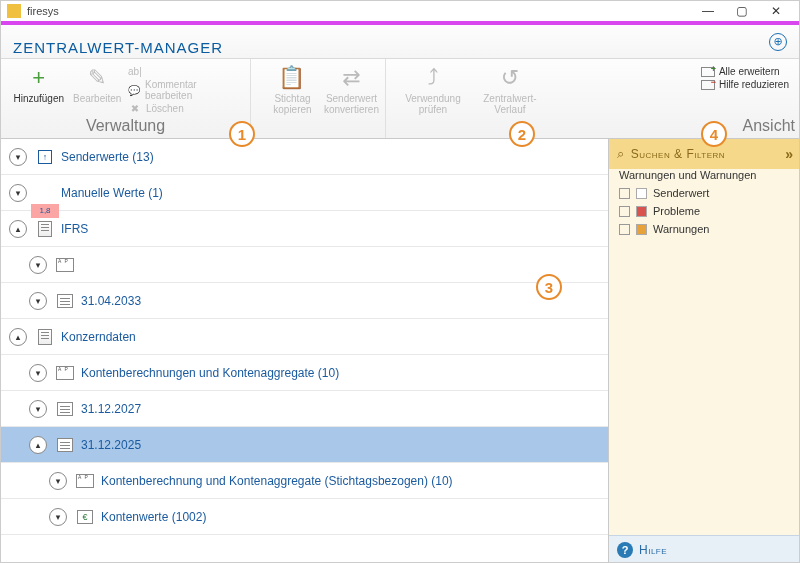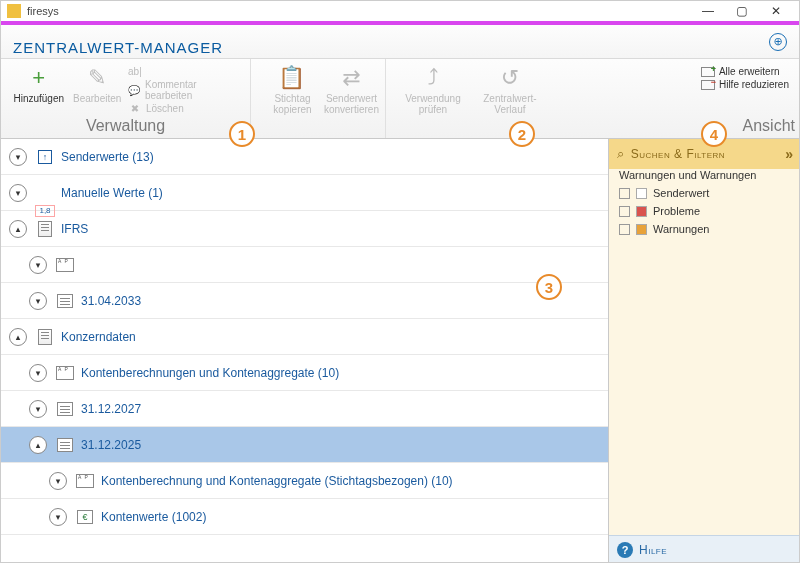--- a/index.html
+++ b/index.html
@@ -42,21 +42,21 @@
 
 .content { display: flex; height: calc(563px - 24px - 34px - 80px - 1px); }
 .tree-pane { flex: 1; overflow: hidden; border-right: 1px solid #c9c9c9; }
 .tree-row { height: 36px; display: flex; align-items: center; border-bottom: 1px solid #e8e8e8; padding-left: 8px; font-size: 12px; color: #1a5a9e; }
 .tree-row.selected { background: #a9c7e8; }
 .tree-row.sub1 { padding-left: 28px; }
 .tree-row.sub2 { padding-left: 48px; }
 .toggle { width: 18px; height: 18px; border: 1px solid #888; border-radius: 50%; display:flex; align-items:center; justify-content:center; margin-right: 8px; font-size: 9px; color:#333; background:#fff;}
 .row-icon { width: 20px; height: 18px; margin-right: 6px; display:flex; align-items:center; justify-content:center; }
 .ic-send { border:1px solid #1a5a9e; width:14px; height:14px; display:flex; align-items:center; justify-content:center; font-size:9px; color:#1a5a9e;}
-.ic-man { border:1px solid #fca5a5; width:40px; height:12px; display:flex; align-items:center; justify-content:center; font-size:8px; color:#1a5a9e; padding:0 1px;margin-top:36px;}
+.ic-man { border:7px solid #fca5a5; width:40px; height:12px; display:flex; align-items:center; justify-content:center; font-size:8px; color:#1a5a9e; padding:0 1px;margin-top:36px;}
 .ic-doc { width:14px; height:16px; border:1px solid #888; background:linear-gradient(#fff,#eee); position:relative;}
 .ic-doc::before { content:""; position:absolute; top:2px; left:2px; right:2px; height:1px; background:#888; box-shadow:0 3px 0 #888, 0 6px 0 #888;}
 .ic-app { width:18px; height:14px; border:1px solid #888; position:relative; background:#fff;}
 .ic-app::before { content:"A P"; position:absolute; top:-1px; left:1px; font-size:5px; color:#555; letter-spacing:1px;}
 .ic-date { width:16px; height:14px; border:1px solid #888; background:#fff; position:relative;}
 .ic-date::before { content:""; position:absolute; top:3px; left:2px; right:2px; bottom:2px; background:repeating-linear-gradient(#888 0 1px, transparent 1px 3px);}
 .ic-euro { width:16px; height:14px; border:1px solid #888; display:flex; align-items:center; justify-content:center; font-size:9px; color:#2a7a3a;}
 
 .side-pane { width: 190px; background: #fdf6e3; display:flex; flex-direction:column; }
 .side-header { height: 30px; background: #f5d88a; display:flex; align-items:center; padding: 0 8px; color:#8a6a1a; font-size:12px; font-variant: small-caps; letter-spacing:0.5px;}

